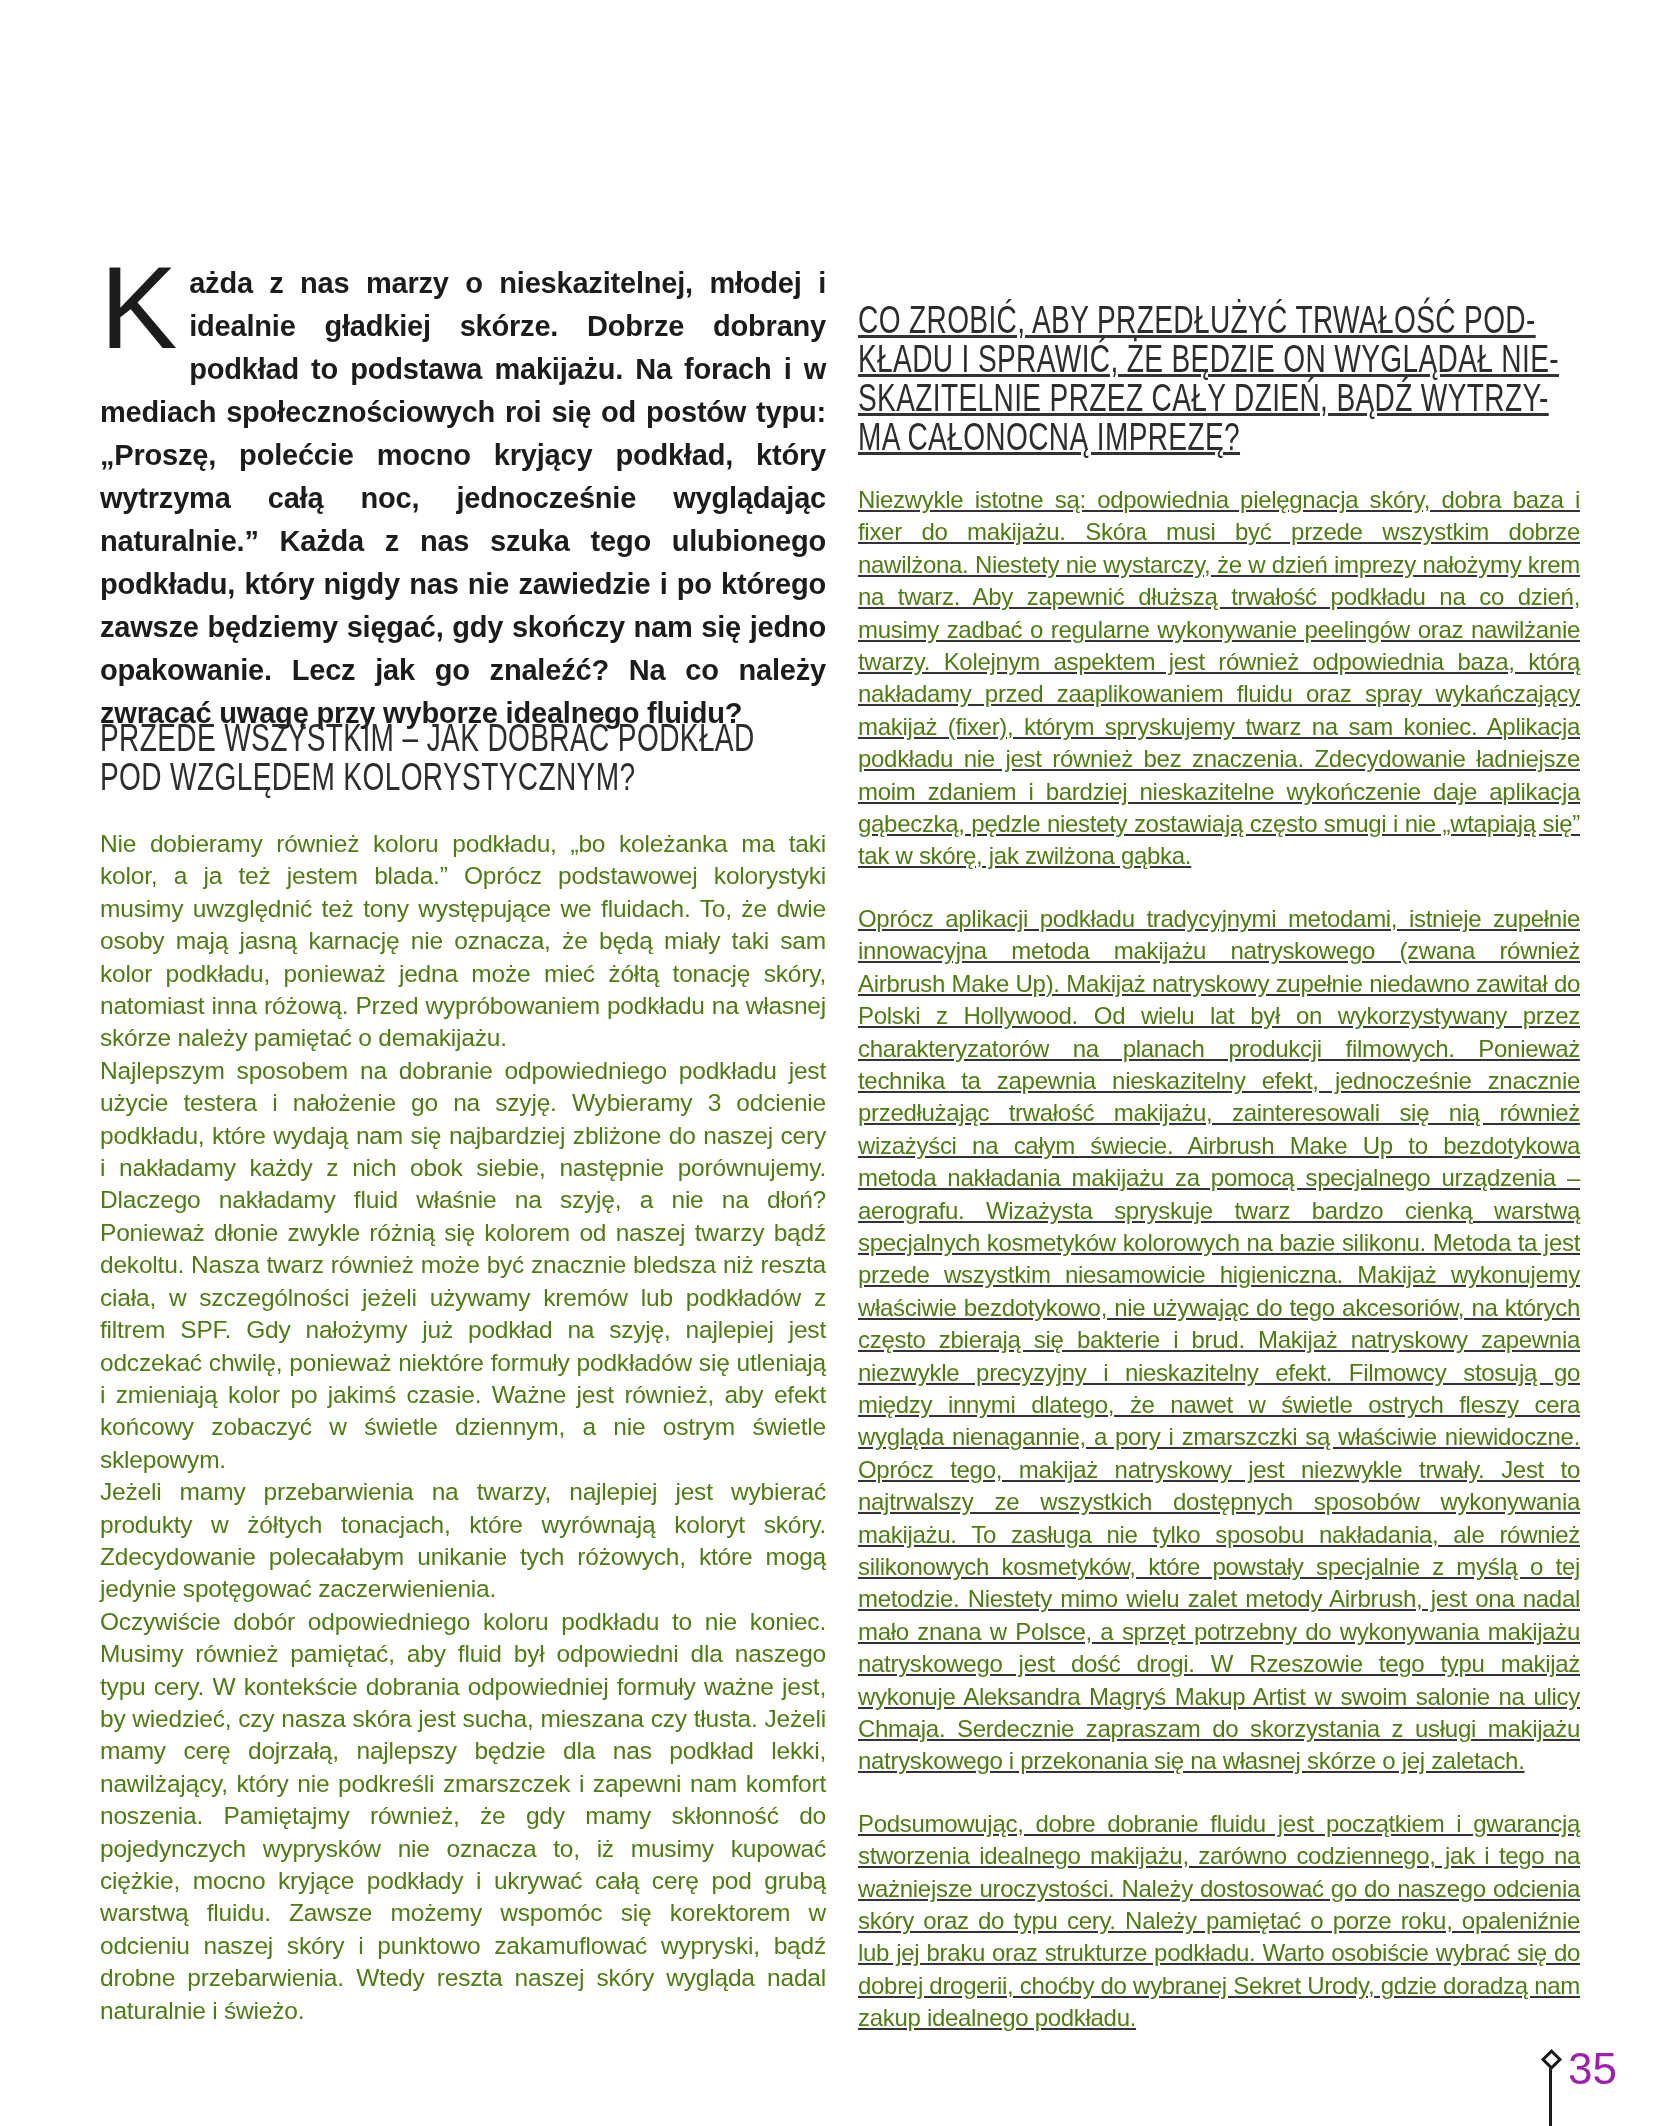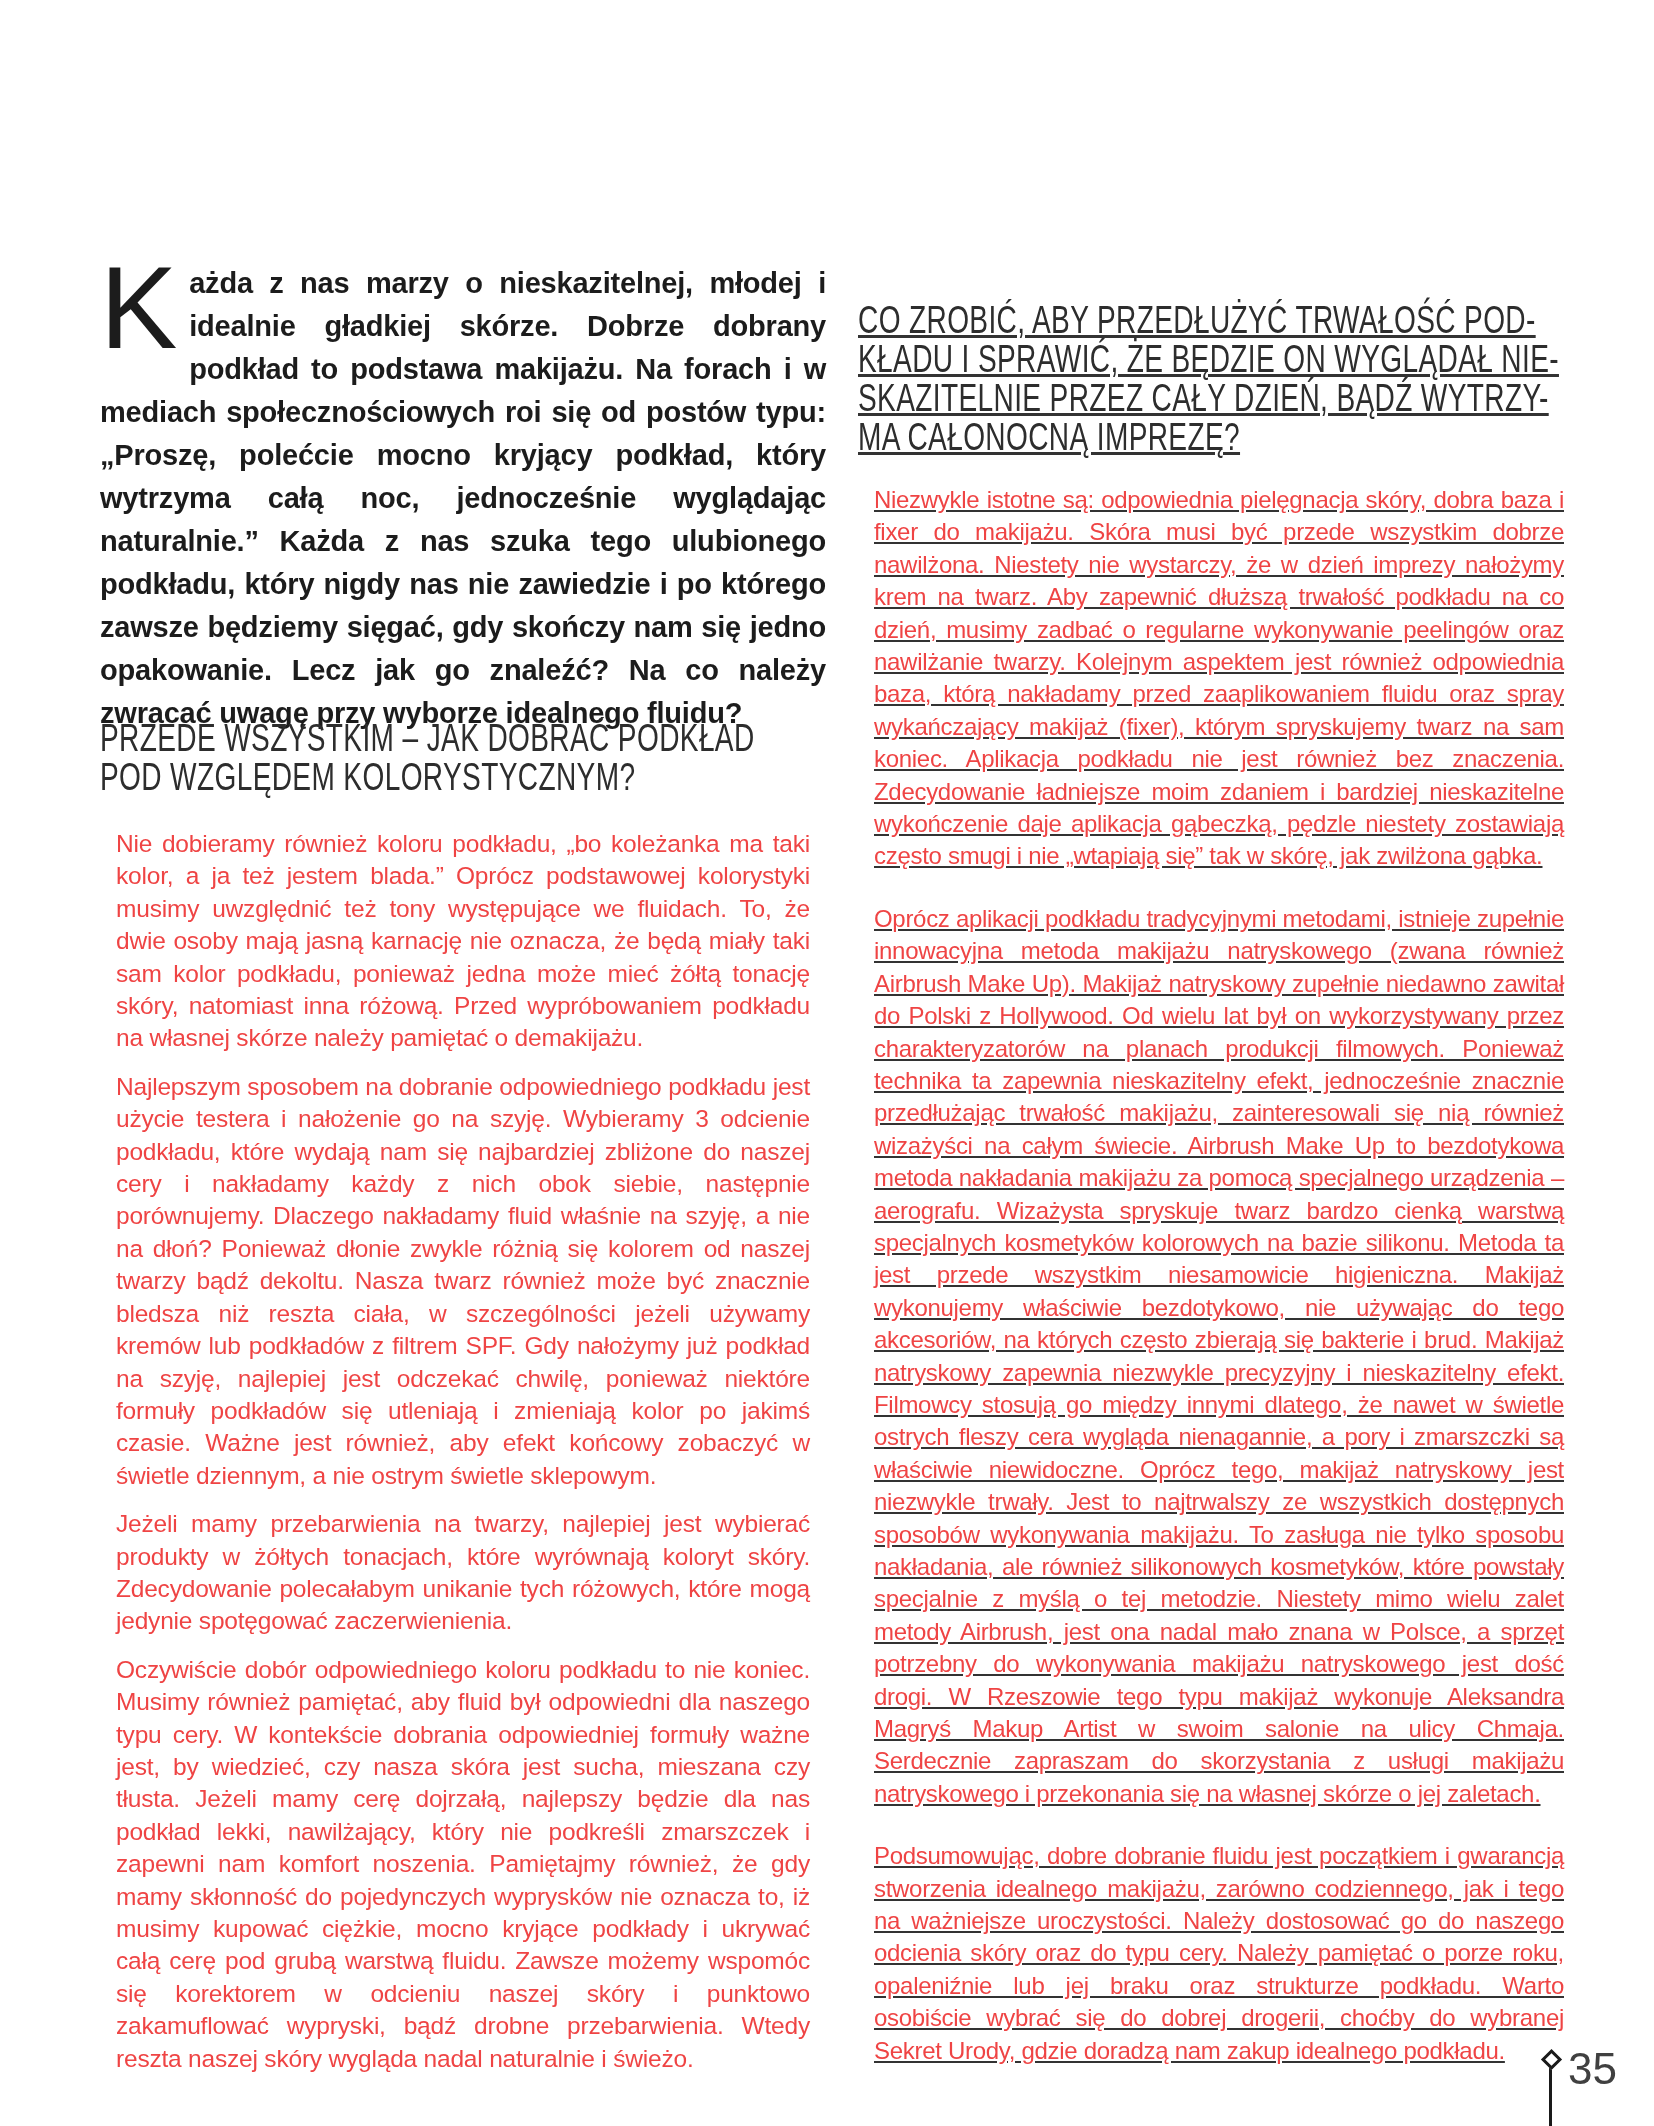--- a/index.html
+++ b/index.html
@@ -33,34 +33,34 @@
   }
   
   .heading {
     margin:0 0 16px 0; font-size:39px; line-height:39px; font-weight:300;
     color:#2d2d2d; white-space:pre; letter-spacing:0.5px;
     transform:scaleX(0.72); transform-origin:left top;
   }
   .col-left .heading { height:94px; }
   .col-right .heading { height:168px; }
   
-  .body p { margin:16px; text-align:justify; color:#ef4444; }
+  .body p { margin:0; text-align:justify; color:#4d7c0f; }
   .col-left  .body p { font-size:24.5px; line-height:32.4px; letter-spacing:-0.2px; font-weight:300; }
   .col-right .body p { font-size:24px;   line-height:32.4px; letter-spacing:-0.3px; font-weight:300; }
   .body-spaced p + p { margin-top:30px; }
   
   .pageline {
     position:absolute; left:1549px; top:2058px; width:3px; height:68px; background:#1a1a1a;
   }
   .pagediamond {
     position:absolute; left:1544px; top:2052px; width:9px; height:9px;
     background:#ffffff; border:3px solid #1a1a1a; transform:rotate(45deg);
   }
   .pagenum {
-    position:absolute; left:1568px; top:2044px; font-size:44px; font-weight:300; color:#404040;
+    position:absolute; left:1568px; top:2044px; font-size:44px; font-weight:300; color:#a21caf;
   }
 </style>
 </head>
 <body>
 
 <div class="page">
 
 
   <div class="col col-left">
     <div class="intro"><span class="dropcap">K</span><span>ażda z nas marzy o nieskazitelnej, młodej i idealnie gładkiej skórze. Dobrze dobrany podkład to podstawa makijażu. Na forach i w mediach społecznościowych roi się od postów typu: „Proszę, polećcie mocno kryjący podkład, który wytrzyma całą noc, jednocześnie wyglądając naturalnie.” Każda z nas szuka tego ulubionego podkładu, który nigdy nas nie zawiedzie i po którego zawsze będziemy sięgać, gdy skończy nam się jedno opakowanie. Lecz jak go znaleźć? Na co należy zwracać uwagę przy wyborze idealnego fluidu?</span></div>

